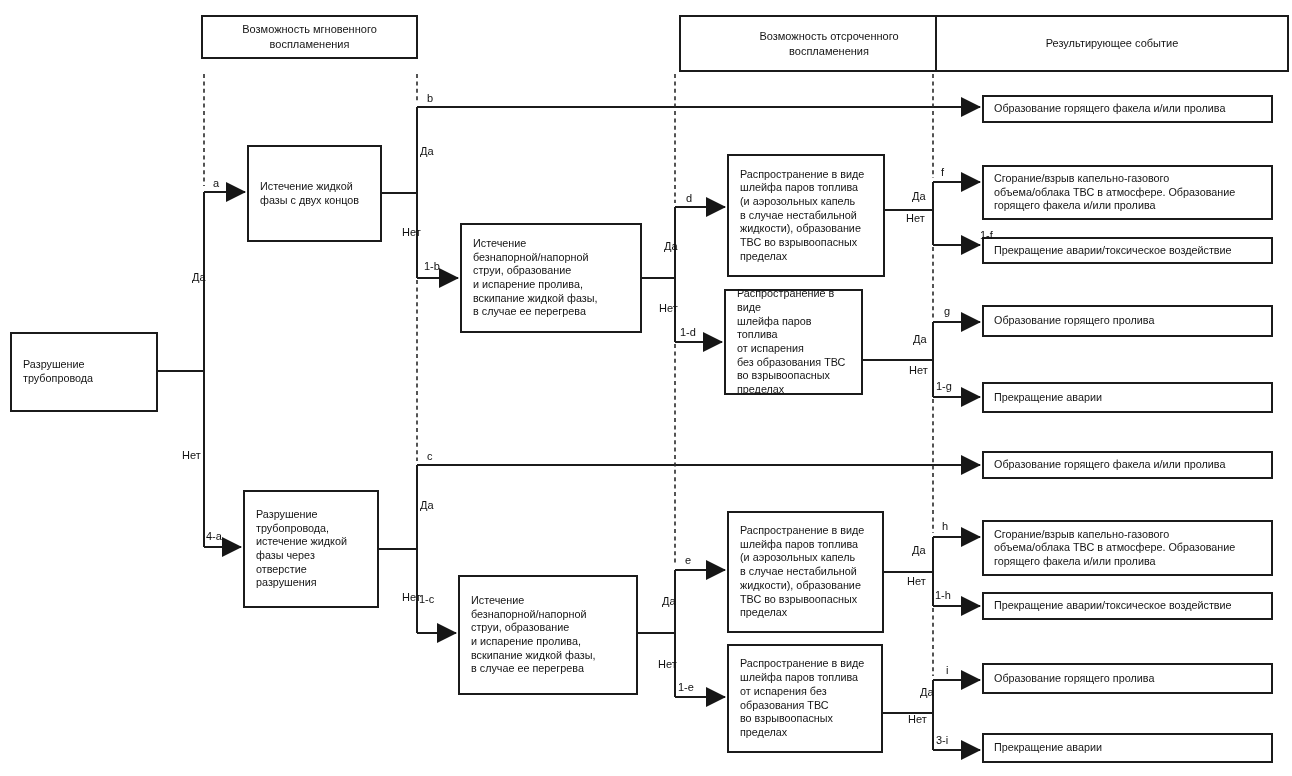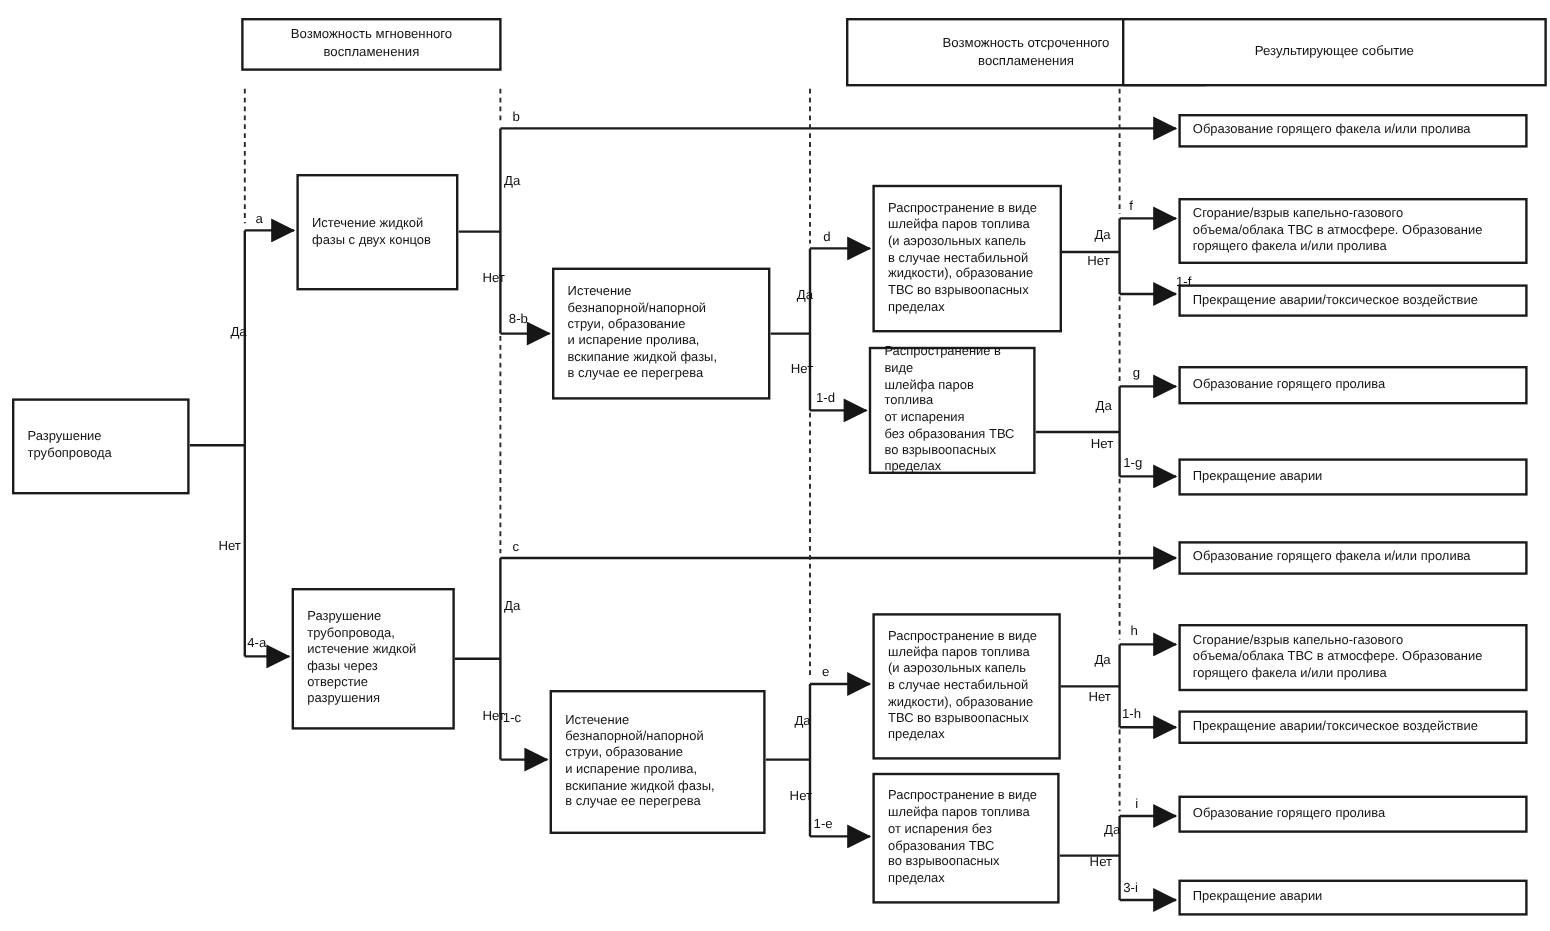--- a/index.html
+++ b/index.html
@@ -55,21 +55,21 @@
     </g>
 
     <g stroke="#2a2a2a" stroke-width="1.6" stroke-dasharray="4 3.4" fill="none">
       <path d="M204 74 V186 M417 74 V103 M417 280 V461 M675 74 V203 M675 344 V566
                M933 74 V178 M933 247 V318 M933 399 V533 M933 608 V676"></path>
     </g>
   </svg>
 
   <div class="cell pre" style="left:201px;top:15px;width:217px;height:44px">Возможность мгновенного
 воспламенения</div>
-  <div class="cell pre" style="left:705px;top:15px;width:300px;height:57px">Возможность отсроченного
+  <div class="cell pre" style="left:679px;top:15px;width:300px;height:57px">Возможность отсроченного
 воспламенения</div>
   <div class="cell pre" style="left:935px;top:15px;width:354px;height:57px">Результирующее событие</div>
 
   <div class="pbox pre" style="left:10px;top:332px;width:148px;height:80px">Разрушение
 трубопровода</div>
   <div class="pbox pre" style="left:247px;top:145px;width:135px;height:97px">Истечение жидкой
 фазы с двух концов</div>
   <div class="pbox pre" style="left:460px;top:223px;width:182px;height:110px">Истечение
 безнапорной/напорной
 струи, образование
@@ -145,21 +145,21 @@
   <span class="lbl" style="left:662px;top:596px">Да</span>
   <span class="lbl" style="left:658px;top:659px">Нет</span>
   <span class="lbl" style="left:912px;top:545px">Да</span>
   <span class="lbl" style="left:907px;top:576px">Нет</span>
   <span class="lbl" style="left:920px;top:687px">Да</span>
   <span class="lbl" style="left:908px;top:714px">Нет</span>
 
   <span class="lbl" style="left:213px;top:178px">a</span>
   <span class="lbl" style="left:206px;top:531px">4-a</span>
   <span class="lbl" style="left:427px;top:93px">b</span>
-  <span class="lbl" style="left:424px;top:261px">8-b</span>
+  <span class="lbl" style="left:424px;top:261px">1-b</span>
   <span class="lbl" style="left:427px;top:451px">c</span>
   <span class="lbl" style="left:419px;top:594px">1-c</span>
   <span class="lbl" style="left:686px;top:193px">d</span>
   <span class="lbl" style="left:680px;top:327px">1-d</span>
   <span class="lbl" style="left:685px;top:555px">e</span>
   <span class="lbl" style="left:678px;top:682px">1-e</span>
   <span class="lbl" style="left:941px;top:167px">f</span>
   <span class="lbl" style="left:980px;top:230px">1-f</span>
   <span class="lbl" style="left:944px;top:306px">g</span>
   <span class="lbl" style="left:936px;top:381px">1-g</span>

